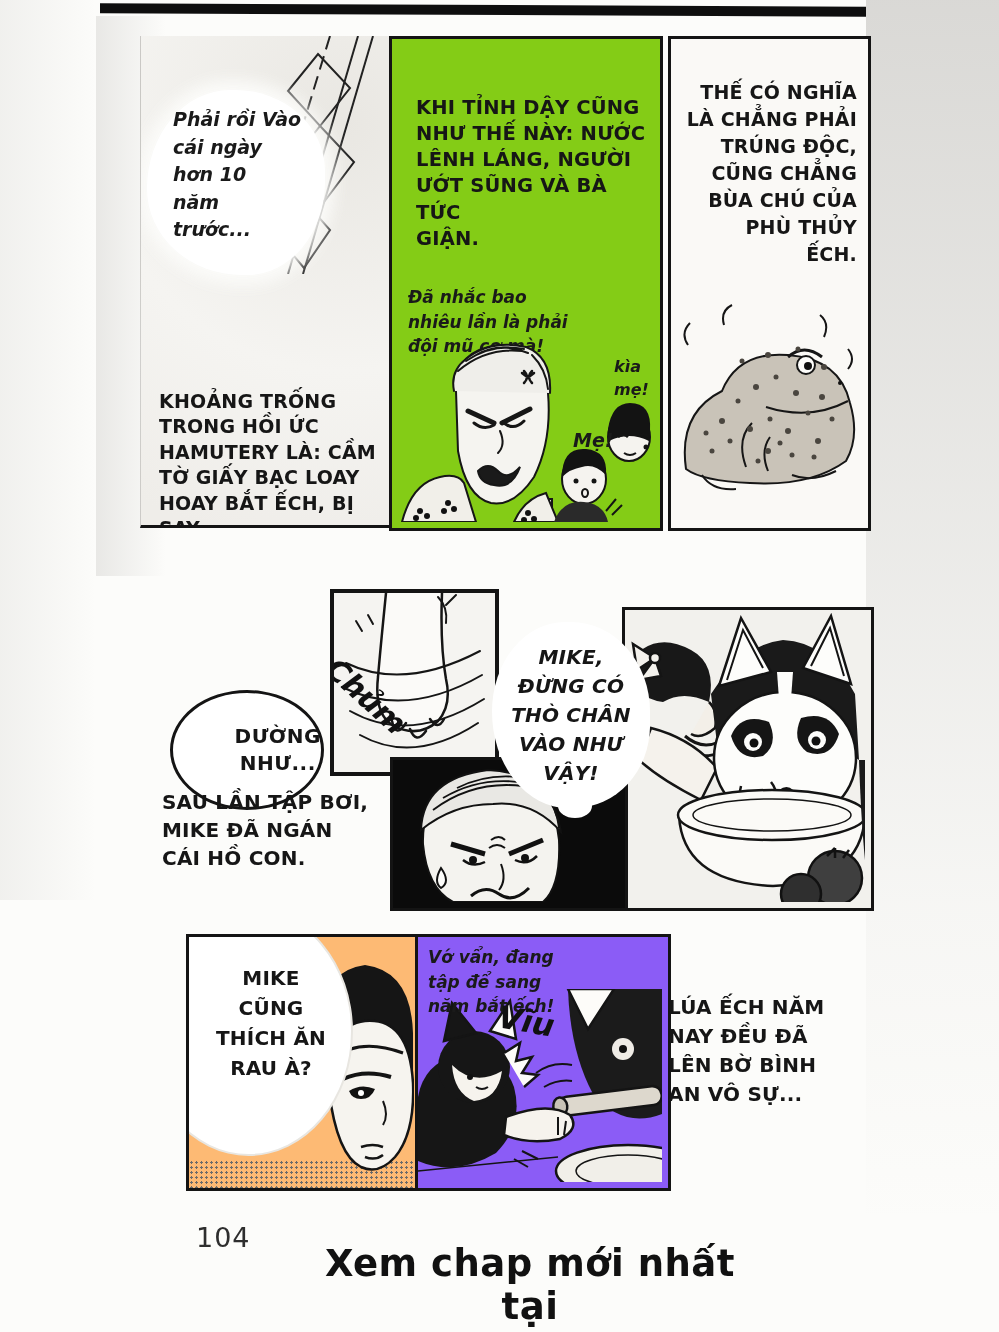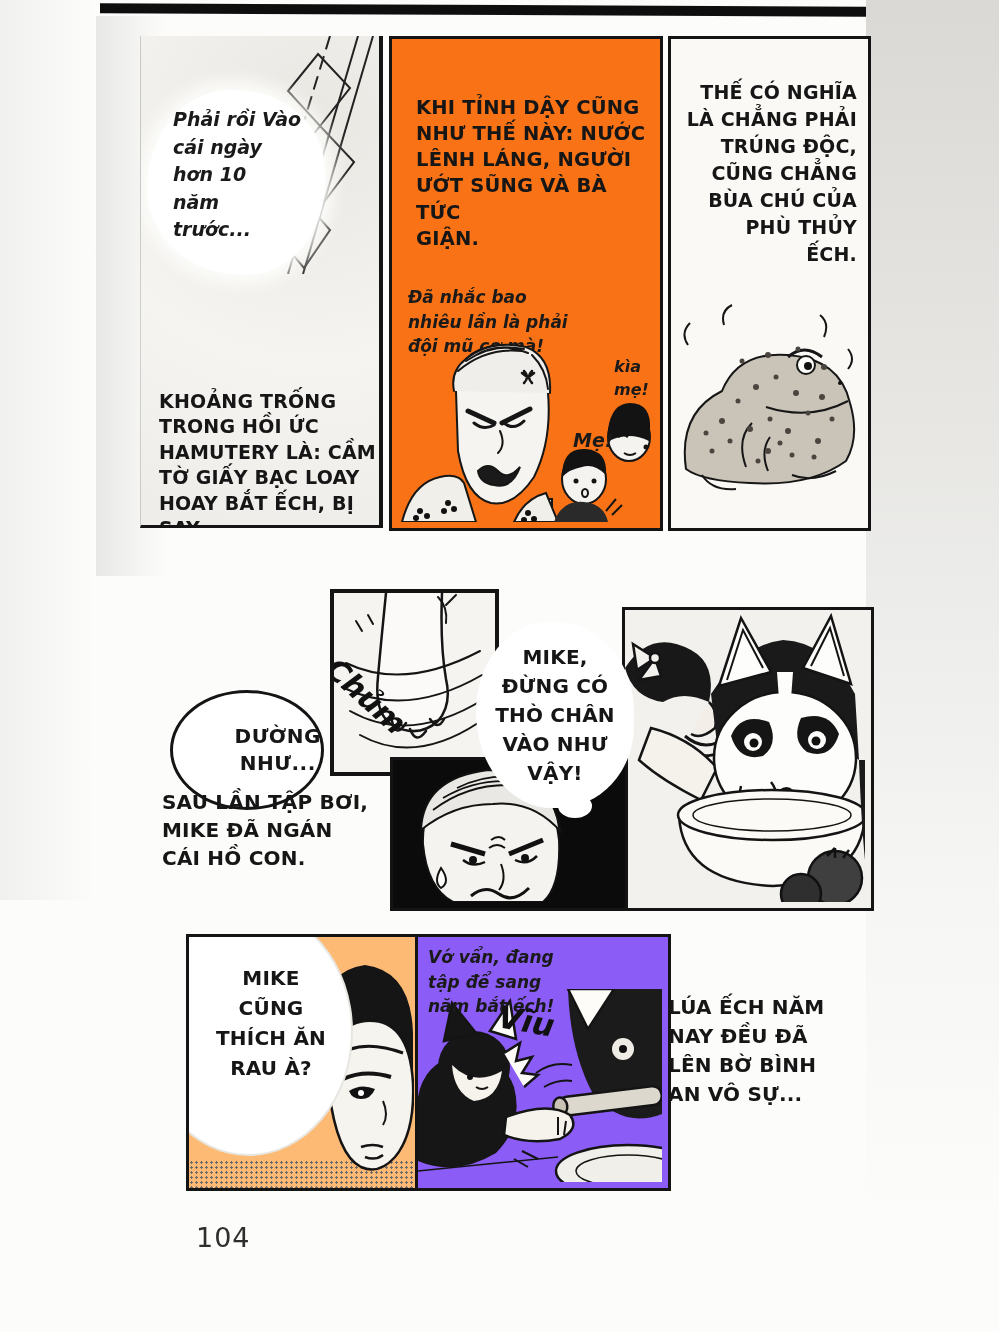--- a/index.html
+++ b/index.html
@@ -9,22 +9,22 @@
   .shade{position:absolute;pointer-events:none;}
   .shade-right{left:866px;top:0;width:133px;height:1332px;
     background:linear-gradient(to bottom,rgba(138,135,130,.30) 0%,rgba(138,135,130,.16) 38%,rgba(138,135,130,.05) 68%,rgba(138,135,130,0) 92%);}
   .shade-left{left:0;top:0;width:120px;height:900px;
     background:linear-gradient(to right,rgba(138,135,130,.10),rgba(138,135,130,0) 80%);}
   .shade-topleft{left:96px;top:16px;width:70px;height:560px;
     background:linear-gradient(to right,rgba(130,127,122,.16),rgba(130,127,122,0));}
   
   .top-rule{position:absolute;left:100px;top:5px;width:766px;height:10px;background:#0e0e0e;transform:rotate(.25deg);}
   
-  .panel{position:absolute;background:#f97316;border:3px solid #141414;overflow:hidden;}
-  .openpanel{position:absolute;overflow:hidden;}
+  .panel{position:absolute;background:#84cc16;border:3px solid #141414;overflow:hidden;}
+  .openpanel{position:absolute;overflow:hidden;padding-left:44px;}
   .pre{white-space:pre-line;}
   .caption{font-weight:700;line-height:1.34;letter-spacing:.2px;color:#161616;}
   .hand{font-style:italic;font-weight:700;line-height:1.45;color:#1a1a1a;}
   .sfx{font-style:italic;font-weight:800;color:#111;}
   .bubble{position:absolute;background:#ffffff;display:flex;align-items:center;justify-content:center;text-align:center;}
   .abs{position:absolute;}
   .halftone{background-image:radial-gradient(circle,#6a6a6a 1px,transparent 1.4px);background-size:5px 5px;}
   svg{display:block;}
   .footer-promo{font-weight:700;font-size:37px;letter-spacing:.5px;color:#111;text-align:center;}
   .footer-site{font-family:"DejaVu Serif",serif;font-weight:700;font-size:29px;color:#1e1e9e;text-align:center;}
@@ -246,21 +246,21 @@
         <circle cx="132" cy="98" r="4" fill="#111" stroke="none"></circle>
         <path d="M70,100 q10,8 22,2 M144,96 q-10,10 -22,4" stroke-width="2.5"></path>
         <path d="M96,88 q8,-6 16,0 M98,80 q8,-6 14,0" stroke-width="2"></path>
         <path d="M108,104 q6,16 -2,26" stroke-width="2"></path>
         <path d="M78,136 q14,-12 28,-2 q14,10 30,-6" stroke-width="3"></path>
         <path d="M48,108 q-8,14 0,20 q10,-6 0,-20 Z" fill="#fdfdfb"></path>
       </g>
     </svg>
   </div>
 
-  <div class="bubble" style="left:476px;top:622px;width:158px;height:186px;border-radius:48% 52% 50% 50%/50% 50% 46% 54%;z-index:5;">
+  <div class="bubble" style="left:492px;top:622px;width:158px;height:186px;border-radius:48% 52% 50% 50%/50% 50% 46% 54%;z-index:5;font-style:italic;">
     <span class="caption pre" style="font-size:20px;line-height:1.45;">MIKE,
 ĐỪNG CÓ
 THÒ CHÂN
 VÀO NHƯ
 VẬY!</span>
   </div>
   <div class="abs" style="left:558px;top:794px;width:34px;height:24px;background:#fff;border-radius:50%;z-index:5;"></div>
 
   <div class="panel" style="left:186px;top:934px;width:226px;height:251px;background:#fdba74;">
     <div class="abs halftone" style="left:0;bottom:0;width:100%;height:28px;"></div>
@@ -316,14 +316,15 @@
 năm bắt ếch!</div>
     <div class="abs sfx" style="left:80px;top:66px;font-size:31px;transform:rotate(10deg);">Vĩu</div>
   </div>
 
   <div class="abs caption pre" style="left:668px;top:993px;width:196px;font-size:20px;line-height:1.45;">LÚA ẾCH NĂM
 NAY ĐỀU ĐÃ
 LÊN BỜ BÌNH
 AN VÔ SỰ...</div>
 
   <div class="abs page-num" style="left:196px;top:1222px;">104</div>
+  <div class="abs footer-promo" style="left:320px;top:1242px;width:420px;">Xem chap mới nhất tại</div>
 
 </div>
 
 </body></html>

